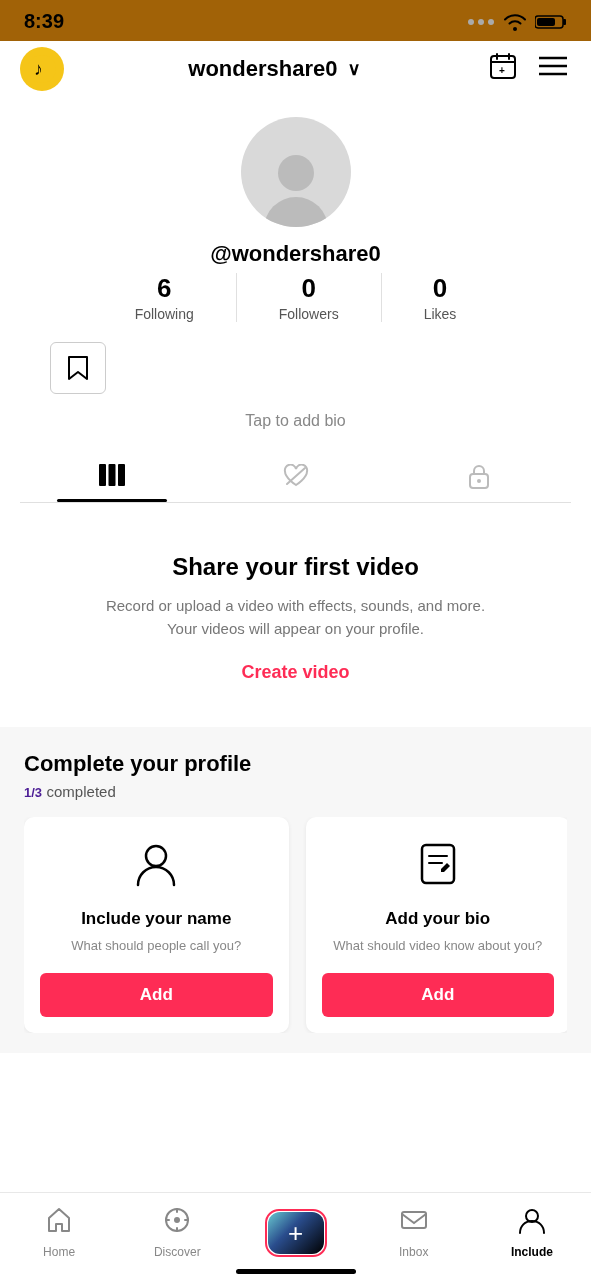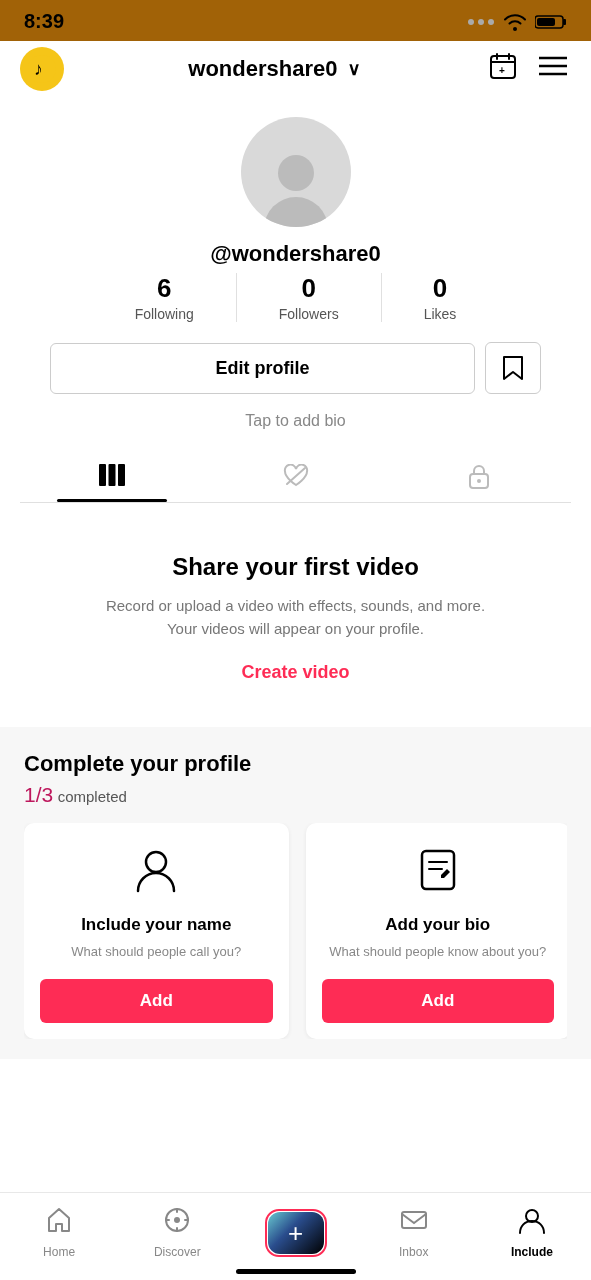--- a/index.html
+++ b/index.html
@@ -254,23 +254,23 @@
     .complete-title {
       font-size: 22px;
       font-weight: 700;
       color: #000;
       margin-bottom: 6px;
     }
     .complete-progress {
       margin-bottom: 16px;
     }
     .progress-fraction {
-      font-size: 21px;
-      font-weight: 400;
-      color: #be185d;
+      font-size: 13px;
+      font-weight: 700;
+      color: #4c1d95;
     }
     .progress-label {
       font-size: 15px;
       color: #555;
     }
 
     .cards-row {
       display: flex;
       gap: 17px;
       overflow: hidden;
@@ -482,21 +482,20 @@
       <span class="stat-number">0</span>
       <span class="stat-label">Followers</span>
     </div>
     <div class="stat-item">
       <span class="stat-number">0</span>
       <span class="stat-label">Likes</span>
     </div>
   </div>
 
   <div class="action-buttons">
-    <button class="edit-profile-btn">Edit profile</button>
     <button class="bookmark-btn">
       <svg width="22" height="26" viewBox="0 0 22 26" fill="none">
         <path d="M2 2h18v22l-9-7-9 7V2z" stroke="#000" stroke-width="2" stroke-linejoin="round"></path>
       </svg>
     </button>
   </div>
 
   <div class="bio-prompt">Tap to add bio</div>
 
   <div class="tabs-row">
@@ -552,21 +551,21 @@
     <div class="profile-card">
       <div class="card-icon">
         <svg width="40" height="44" viewBox="0 0 40 44" fill="none">
           <rect x="4" y="2" width="32" height="38" rx="4" stroke="#000" stroke-width="2.5"></rect>
           <line x1="11" y1="13" x2="29" y2="13" stroke="#000" stroke-width="2" stroke-linecap="round"></line>
           <line x1="11" y1="20" x2="24" y2="20" stroke="#000" stroke-width="2" stroke-linecap="round"></line>
           <path d="M26 29l6-6-3-3-6 6v3h3z" fill="#000"></path>
         </svg>
       </div>
       <div class="card-title">Add your bio</div>
-      <div class="card-desc">What should people know about you?</div>
+      <div class="card-desc">What should video know about you?</div>
       <button class="card-add-btn">Add</button>
     </div>
   </div>
 </div>
 
 <div style="height: 90px;"></div>
 
 <nav class="bottom-nav">
 
   <div class="nav-item">

